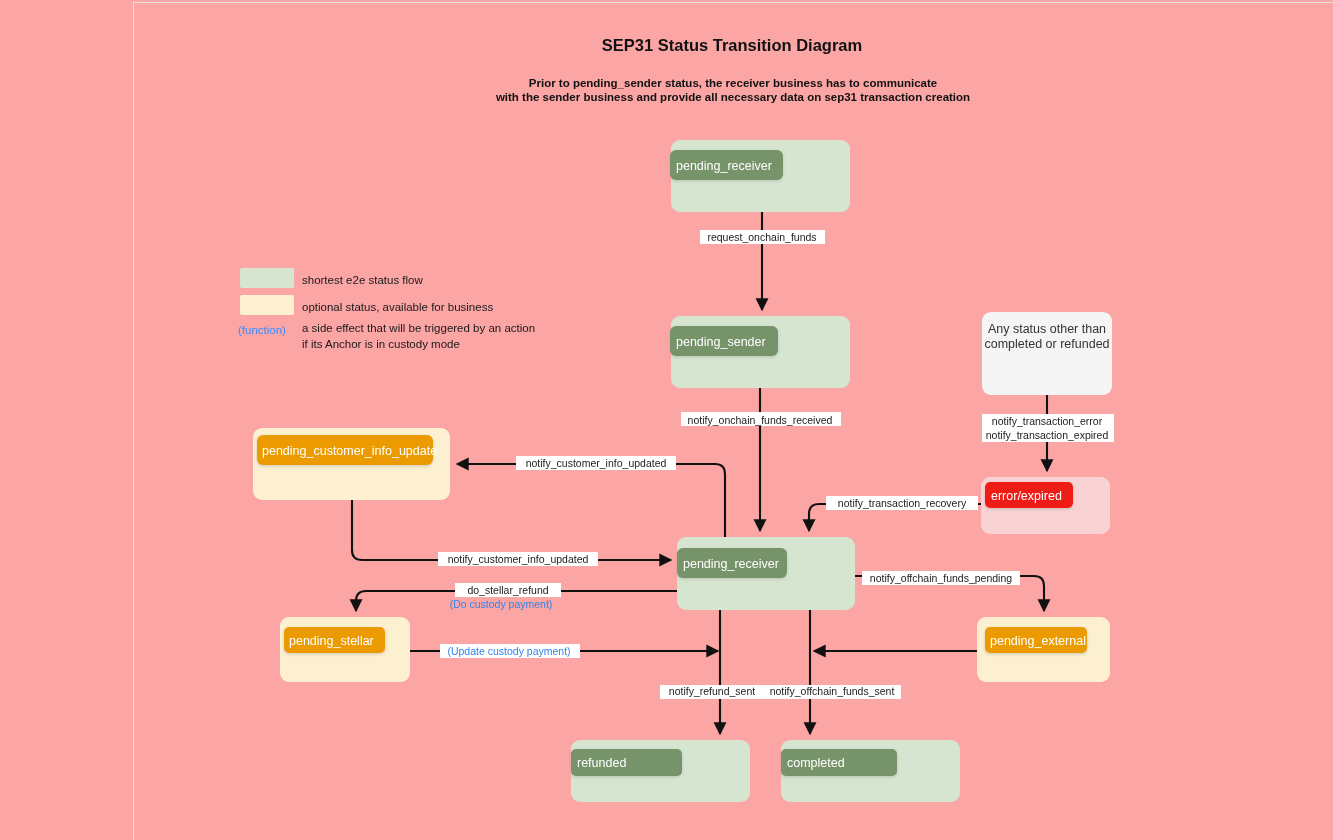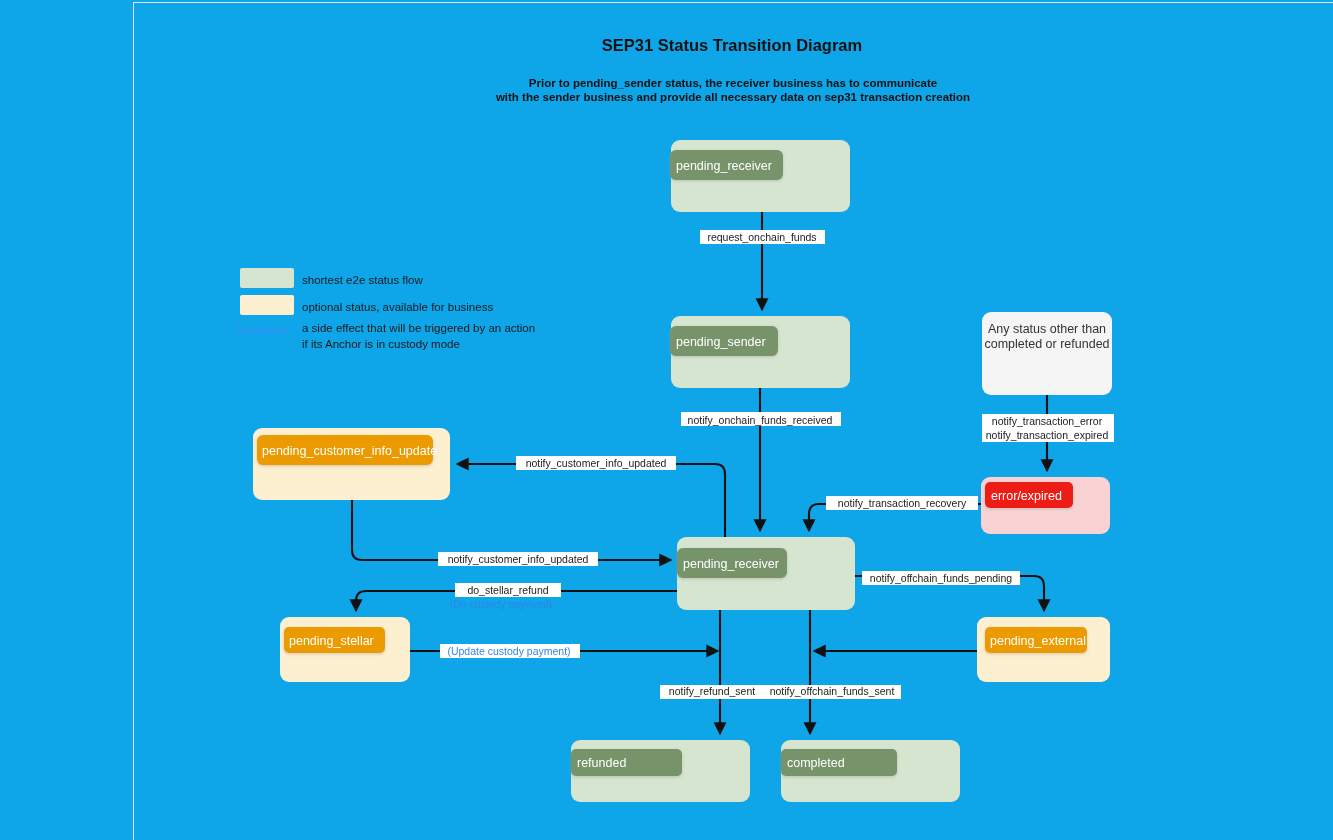--- a/index.html
+++ b/index.html
@@ -1,18 +1,18 @@
 <!DOCTYPE html>
 <html><head>
 <meta charset="utf-8">
 <style>
   html,body{margin:0;padding:0;background:#ffffff;}
   body{width:1333px;height:840px;overflow:hidden;
        font-family:"Liberation Sans","DejaVu Sans",sans-serif;}
-  #page{position:relative;width:1333px;height:840px;background:#0ea5e9;}
+  #page{position:relative;width:1333px;height:840px;background:#fca5a5;}
   
   #frame-top{position:absolute;left:133px;top:2px;width:1200px;height:1px;background:#e3e3e3;}
   #frame-left{position:absolute;left:133px;top:2px;width:1px;height:838px;background:#e3e3e3;}
 
   svg#diagram{position:absolute;left:0;top:0;width:1333px;height:840px;}
 
   .title-text{font-size:16.5px;font-weight:bold;fill:#111;}
   .subtitle-text{font-size:11.5px;font-weight:bold;fill:#111;}
   .node-outer{stroke:none;}
   .node-inner{stroke:none;}

